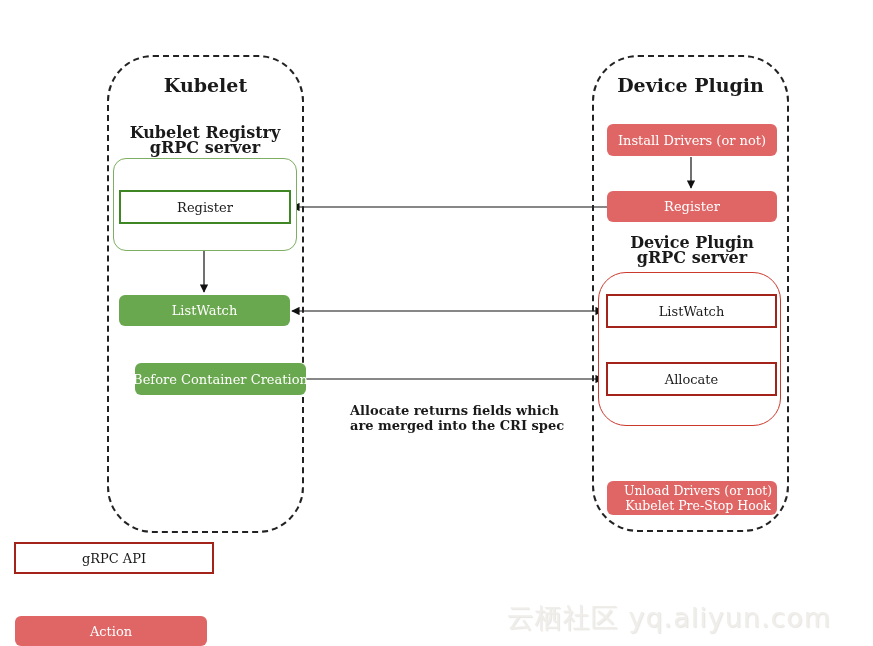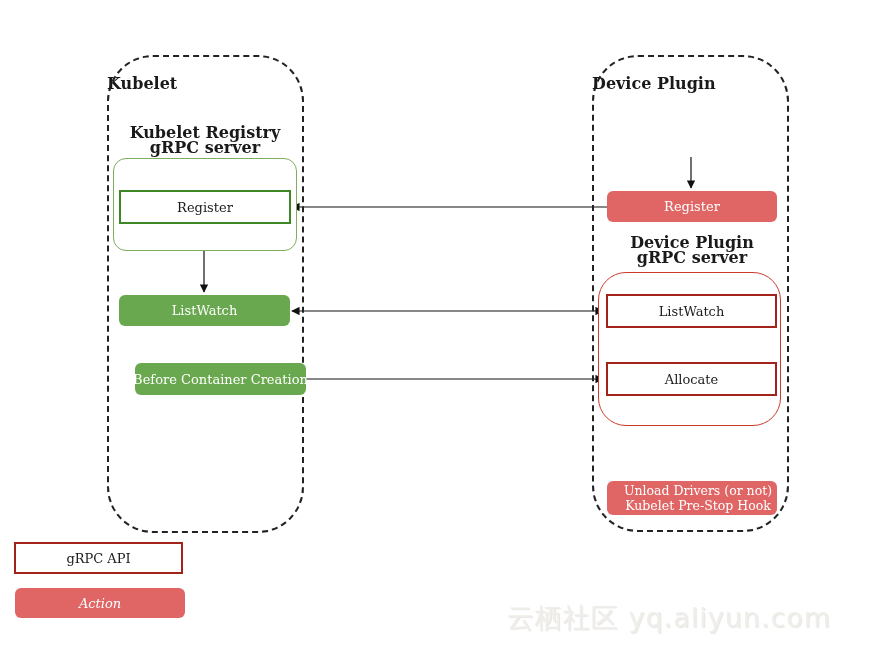--- a/index.html
+++ b/index.html
@@ -17,21 +17,22 @@
   
   .dashed-container {
     border: 2px dashed var(--container-border, #222);
     border-radius: 46px;
     background: transparent;
   }
 
   
   .container-title {
     font-weight: bold;
-    font-size: 16px;
+    font-size: 19px;
+    text-align: center;
     white-space: nowrap;
   }
   .server-label {
     font-weight: bold;
     font-size: 16px;
     line-height: 14.5px;
     text-align: center;
     white-space: nowrap;
   }
 
@@ -134,39 +135,44 @@
   <div class="abs api-box green-border" style="left:119px; top:190px; width:172px; height:34px;">Register</div>
 
   <div class="abs pill green" style="left:119px; top:295px; width:171px; height:31px;">ListWatch</div>
 
   <div class="abs pill green" style="left:135px; top:363px; width:171px; height:32px;">Before Container Creation</div>
 
   <div class="abs dashed-container" style="left:592px; top:55px; width:197px; height:477px;"></div>
 
   <div class="abs container-title" style="left:592px; top:74px; width:197px;">Device Plugin</div>
 
+  <div class="abs pill red" style="left:607px; top:124px; width:170px; height:32px;">Install Drivers (or not)</div>
 
   <div class="abs pill red" style="left:607px; top:191px; width:170px; height:31px;">Register</div>
 
   <div class="abs server-label" style="left:607px; top:236px; width:170px;">
     <div>Device Plugin</div>
     <div>gRPC server</div>
   </div>
 
   <div class="abs group-red" style="left:598px; top:272px; width:183px; height:154px;"></div>
 
   <div class="abs api-box red-border" style="left:606px; top:294px; width:171px; height:34px;">ListWatch</div>
 
   <div class="abs api-box red-border" style="left:606px; top:362px; width:171px; height:34px;">Allocate</div>
 
   <div class="abs pill red" style="left:607px; top:481px; width:170px; height:34px; font-size:12.5px;padding-left:12px;">
     <div>Unload Drivers (or not)</div>
     <div>Kubelet Pre-Stop Hook</div>
   </div>
 
+  <div class="abs annotation" style="left:350px; top:403px; width:202px;">
+    <div>Allocate returns fields which</div>
+    <div>are merged into the CRI spec</div>
+  </div>
 
-  <div class="abs api-box red-border" style="left:14px; top:542px; width:169px; height:32px;">gRPC API</div>
+  <div class="abs api-box red-border" style="left:14px; top:542px; width:200px; height:32px;">gRPC API</div>
 
-  <div class="abs pill red" style="left:15px; top:588px; width:170px; height:30px;font-style:italic;">Action</div>
+  <div class="abs pill red" style="left:15px; top:616px; width:192px; height:30px;">Action</div>
 
   <div class="abs watermark" style="left:470px; top:600px; width:398px;">云栖社区 yq.aliyun.com</div>
 
 </div>
 
 </body></html>

